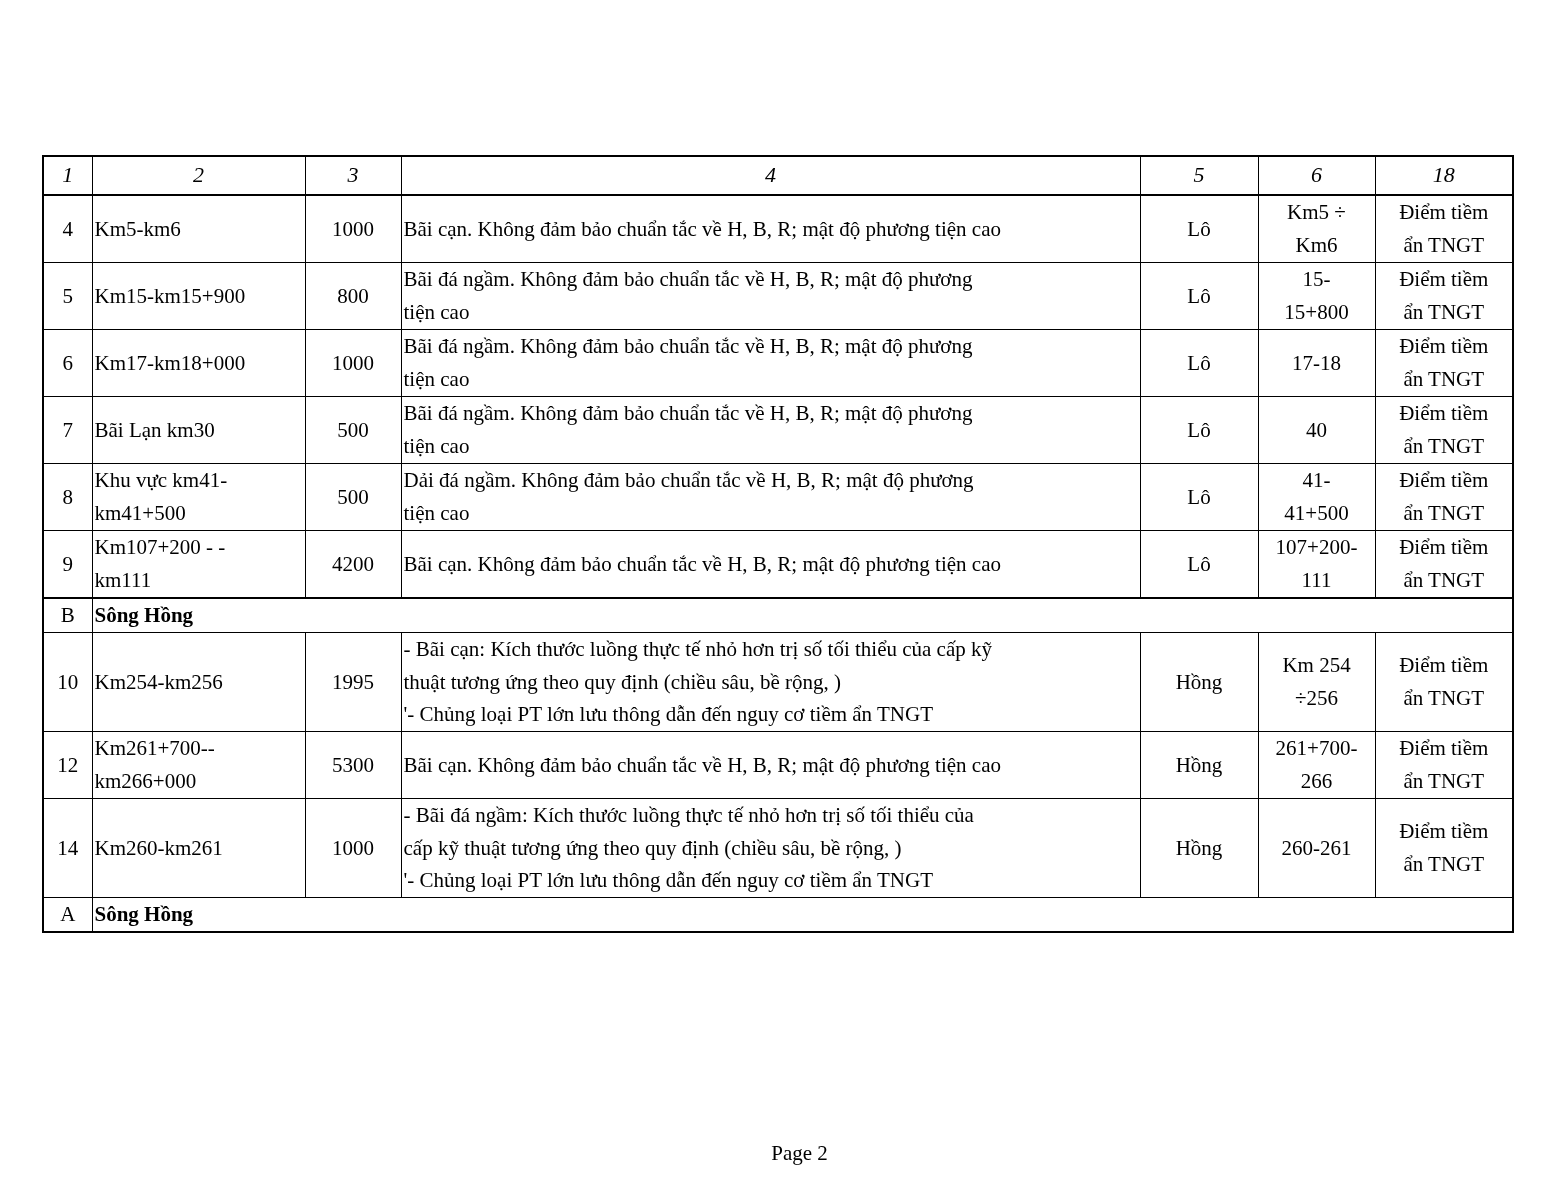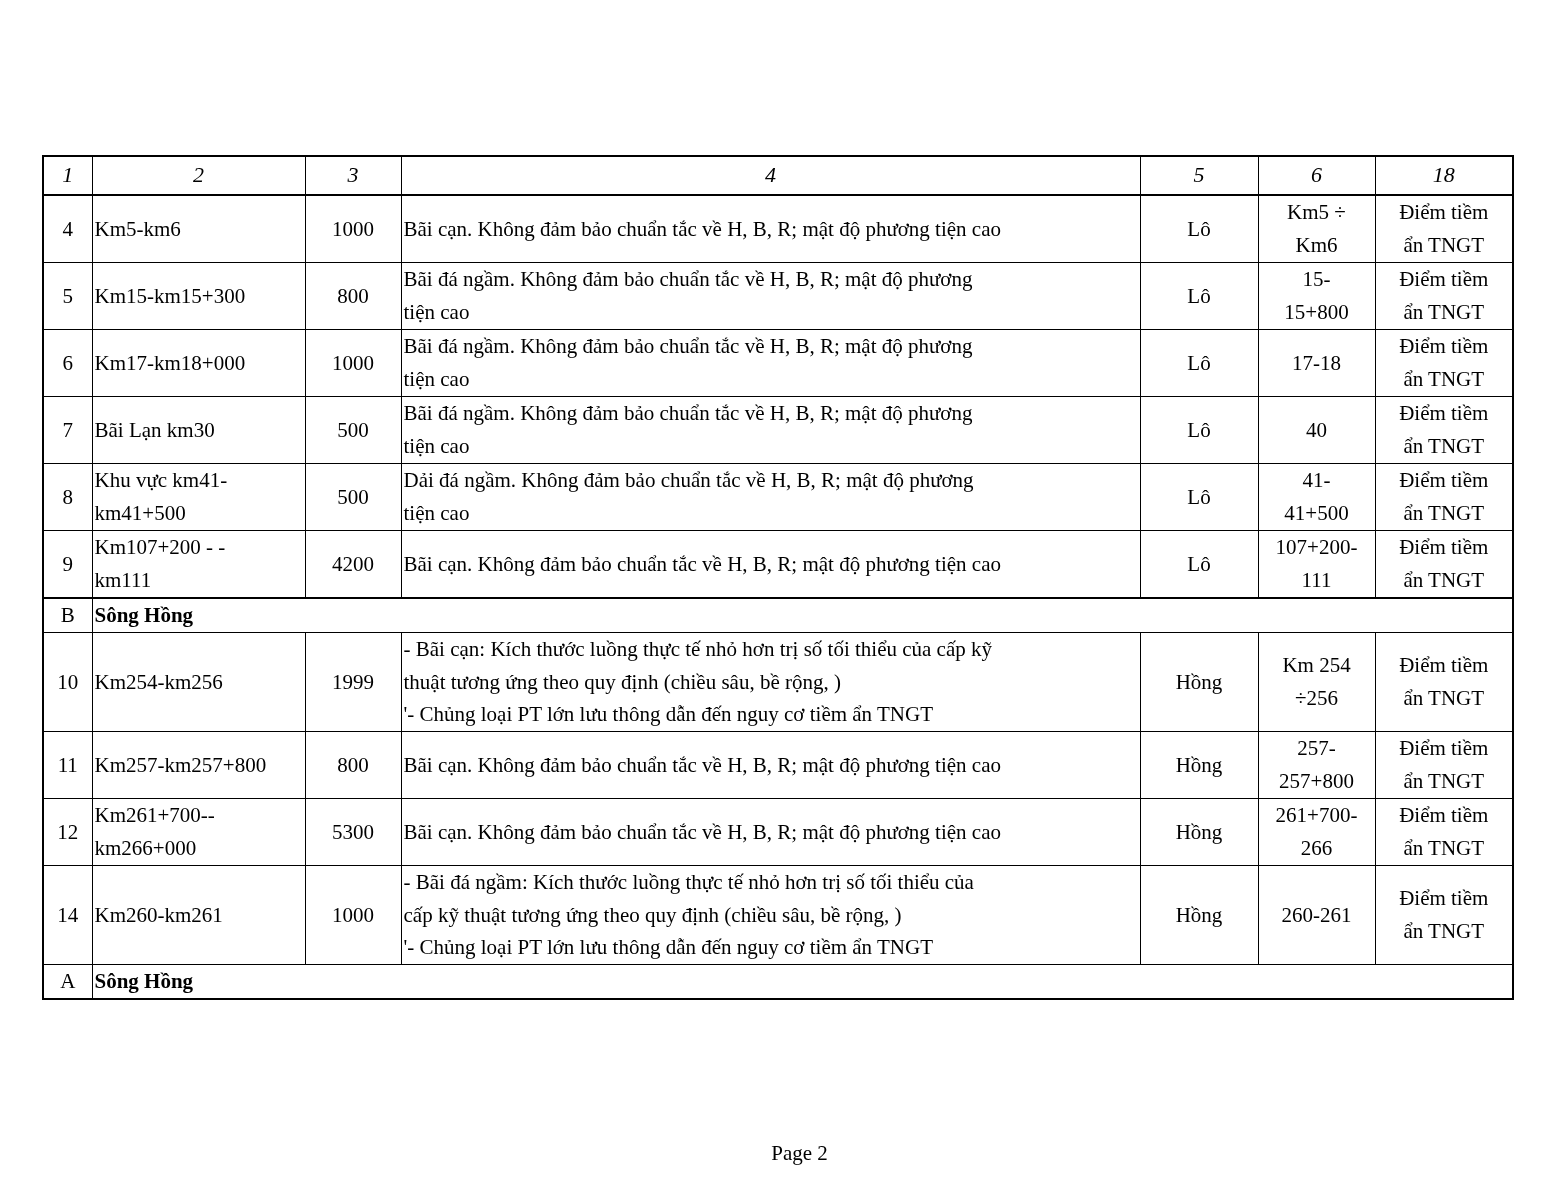--- a/index.html
+++ b/index.html
@@ -99,21 +99,21 @@
       <td class="c-left">Bãi cạn. Không đảm bảo chuẩn tắc về H, B, R; mật độ phương tiện cao</td>
       <td class="c-center">Lô</td>
       <td class="c-center">Km5 ÷
 Km6</td>
       <td class="c-center">Điểm tiềm
 ẩn TNGT</td>
     </tr>
 
     <tr class="h66">
       <td class="c-center">5</td>
-      <td class="c-left">Km15-km15+300</td>
+      <td class="c-left">Km15-km15+900</td>
       <td class="c-center">800</td>
       <td class="c-left">Bãi đá ngầm. Không đảm bảo chuẩn tắc về H, B, R; mật độ phương
 tiện cao</td>
       <td class="c-center">Lô</td>
       <td class="c-center">15-
 15+800</td>
       <td class="c-center">Điểm tiềm
 ẩn TNGT</td>
     </tr>
 
@@ -169,42 +169,31 @@
     </tr>
 
     <tr class="h33 section-top">
       <td class="c-center">B</td>
       <td class="section-title" colspan="6">Sông Hồng</td>
     </tr>
 
     <tr class="h98">
       <td class="c-center">10</td>
       <td class="c-left">Km254-km256</td>
-      <td class="c-center">1999</td>
+      <td class="c-center">1995</td>
       <td class="c-left">- Bãi cạn: Kích thước luồng thực tế nhỏ hơn trị số tối thiểu của cấp kỹ
 thuật tương ứng theo quy định (chiều sâu, bề rộng, )
 '- Chủng loại PT lớn lưu thông dẫn đến nguy cơ tiềm ẩn TNGT</td>
       <td class="c-center">Hồng</td>
       <td class="c-center">Km 254
 ÷256</td>
       <td class="c-center">Điểm tiềm
 ẩn TNGT</td>
     </tr>
 
-    <tr class="h66">
-      <td class="c-center">11</td>
-      <td class="c-left">Km257-km257+800</td>
-      <td class="c-center">800</td>
-      <td class="c-left">Bãi cạn. Không đảm bảo chuẩn tắc về H, B, R; mật độ phương tiện cao</td>
-      <td class="c-center">Hồng</td>
-      <td class="c-center">257-
-257+800</td>
-      <td class="c-center">Điểm tiềm
-ẩn TNGT</td>
-    </tr>
 
     <tr class="h66">
       <td class="c-center">12</td>
       <td class="c-left">Km261+700--
 km266+000</td>
       <td class="c-center">5300</td>
       <td class="c-left">Bãi cạn. Không đảm bảo chuẩn tắc về H, B, R; mật độ phương tiện cao</td>
       <td class="c-center">Hồng</td>
       <td class="c-center">261+700-
 266</td>

